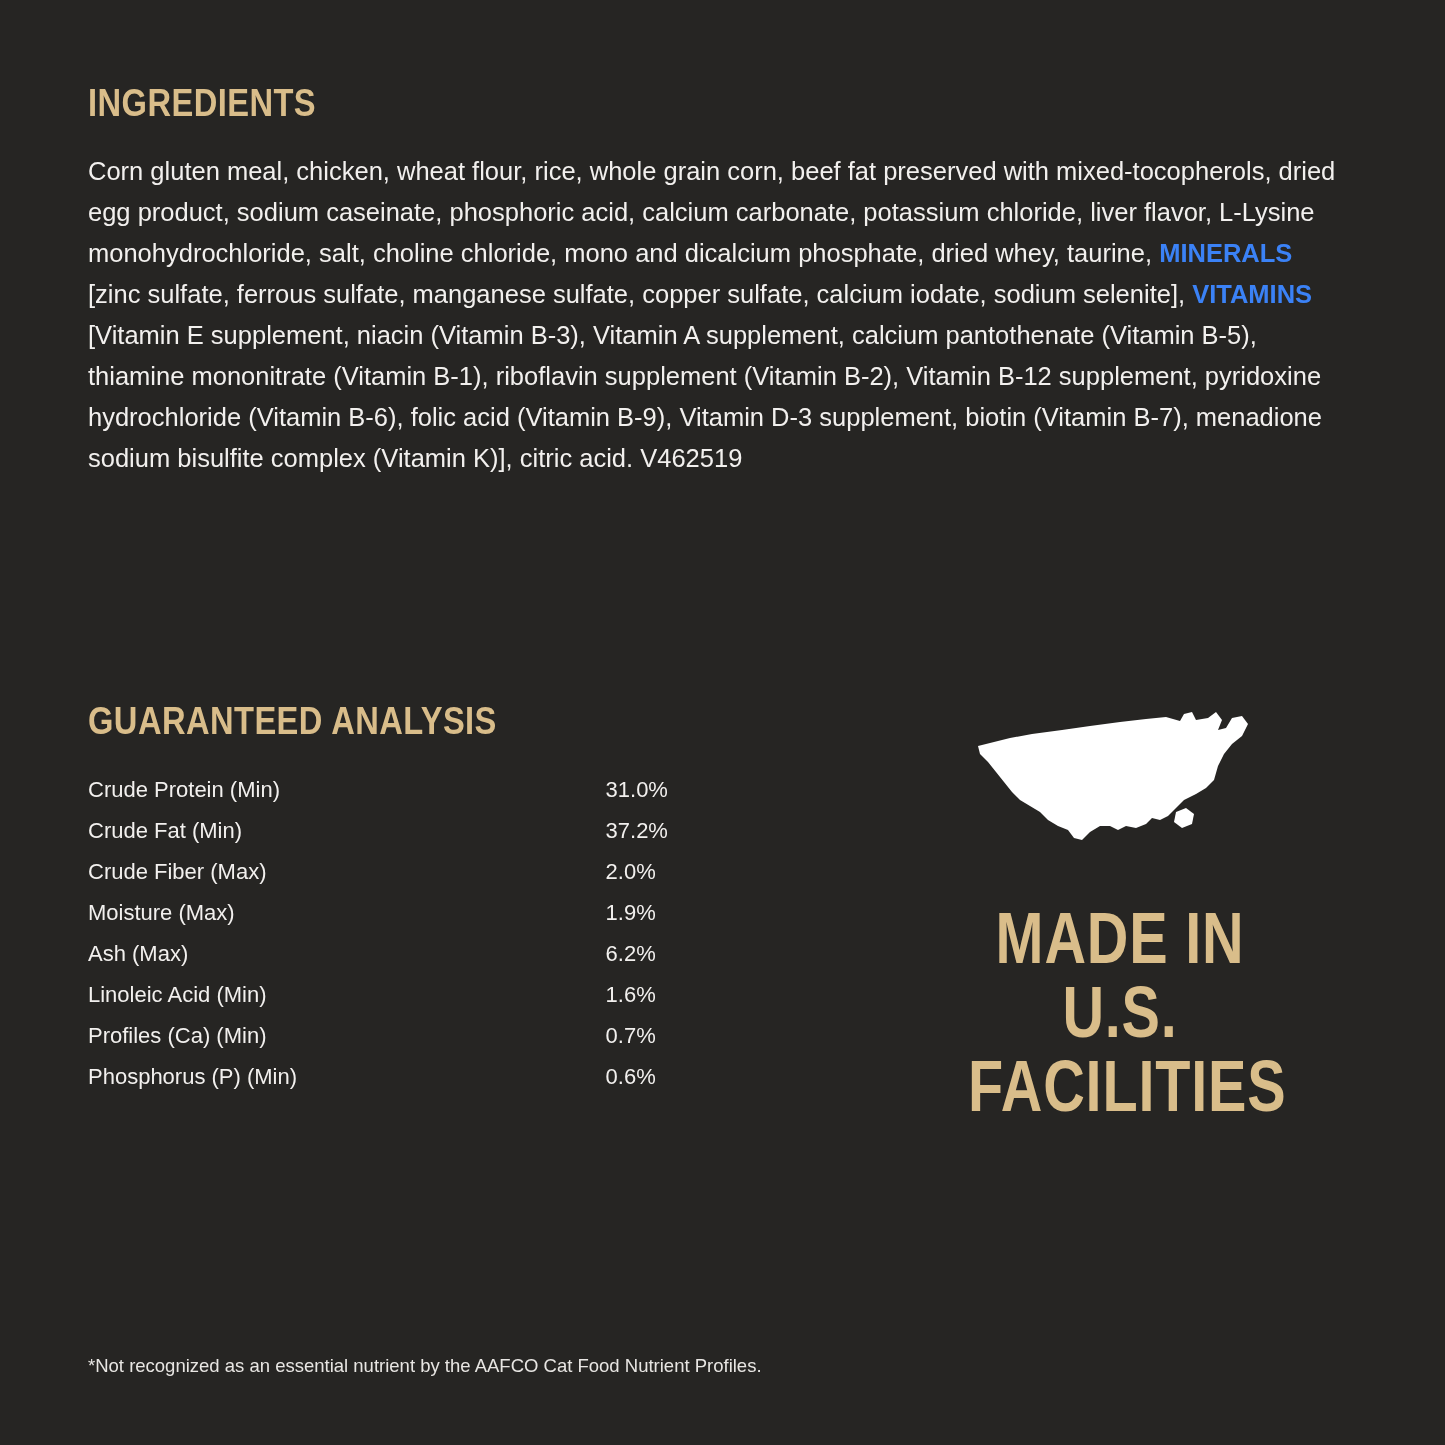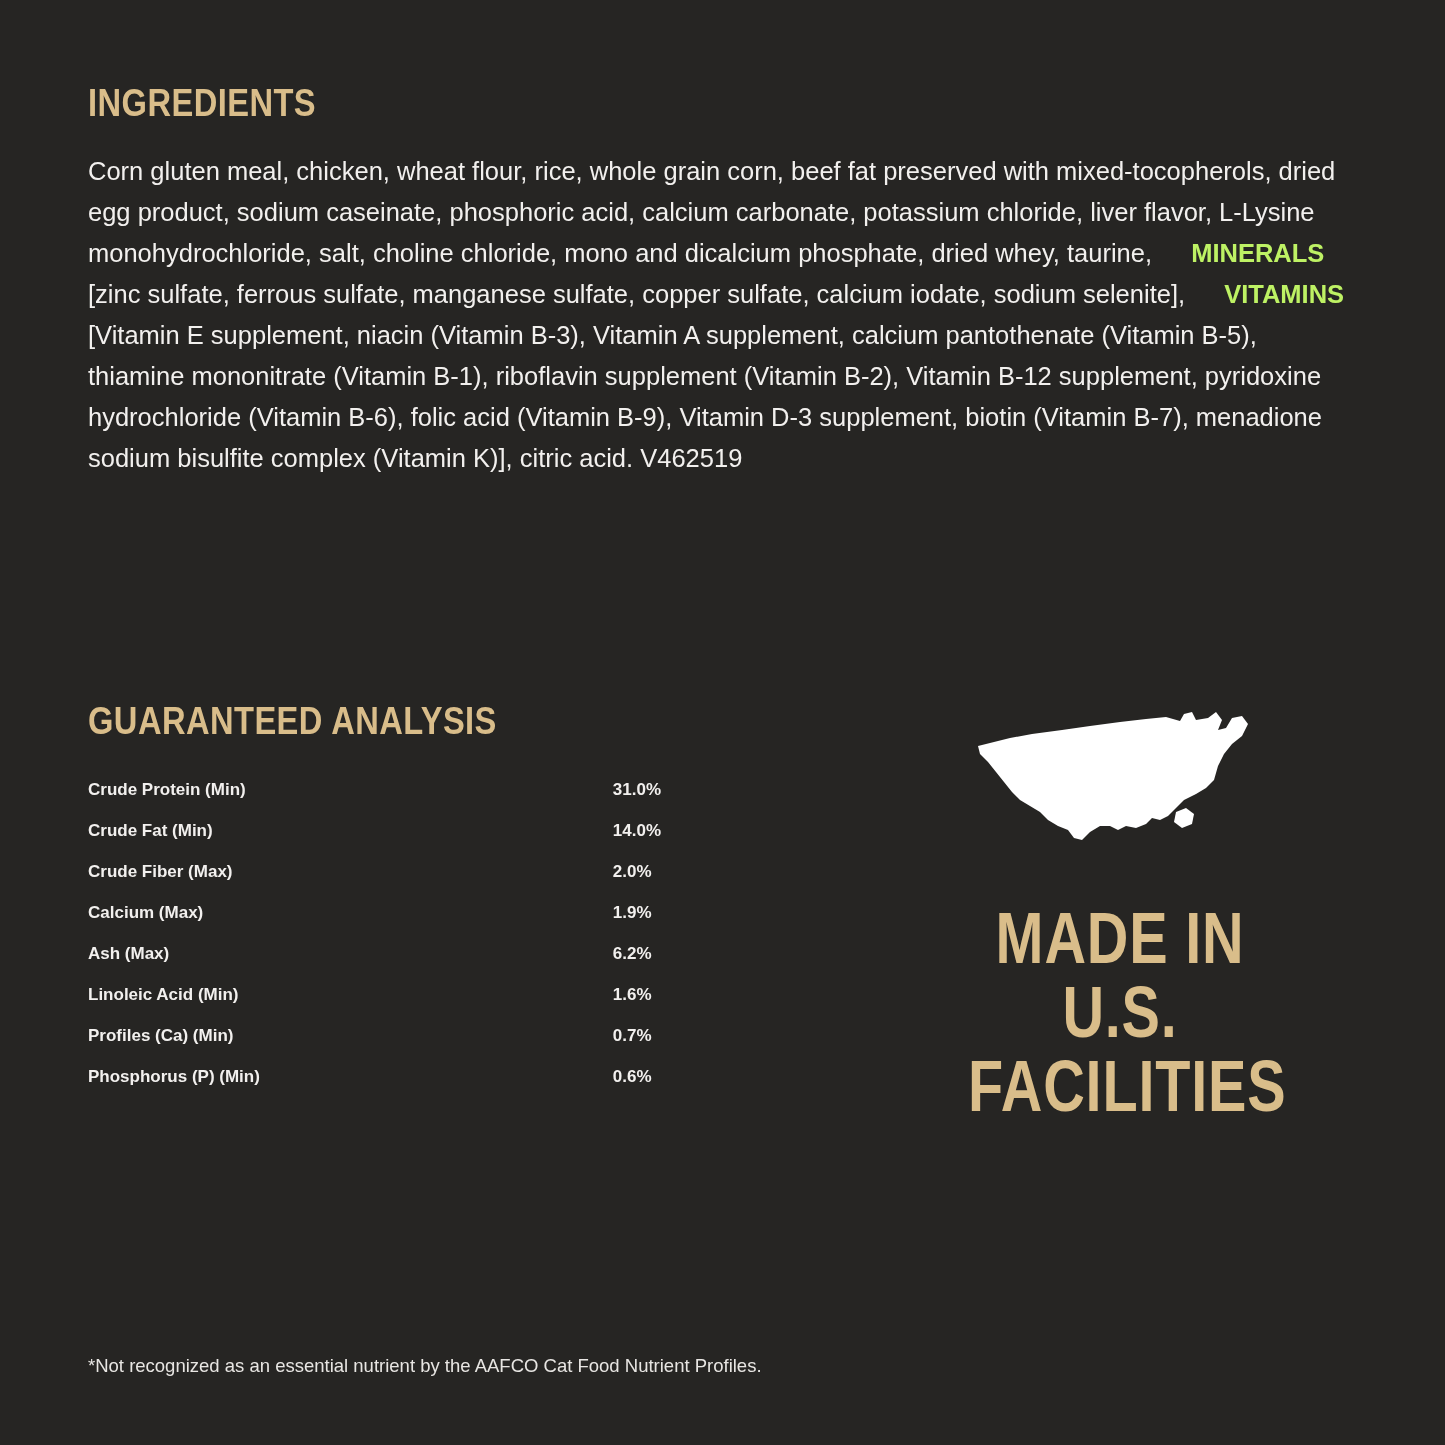--- a/index.html
+++ b/index.html
@@ -38,40 +38,39 @@
   #ingredients-text {
     margin-top: 26px;
     color: #f2f0ee;
     font-size: 25.5px;
     line-height: 41px;
     text-align: left;
     font-weight: 300;
   }
   #ingredients-text b {
     font-weight: bold;
-    color: #bef264;
-    margin-left: 32px;
+    color: #3b82f6;
   }
   #ga-block {
     position: absolute;
     left: 88px;
     top: 700px;
     width: 690px;
   }
   #ga-table {
     margin-top: 26px;
     width: 672px;
     border-collapse: collapse;
   }
   #ga-table td {
     color: #f2f0ee;
-    font-size: 17px;
+    font-size: 22px;
     line-height: 41px;
     padding: 0;
-    font-weight: 700;
+    font-weight: 400;
     white-space: nowrap;
   }
   #ga-table td.val {
     text-align: left;
   }
   #usa-block {
     position: absolute;
     left: 930px;
     top: 708px;
     width: 380px;
@@ -116,28 +115,28 @@
   <div id="ga-block">
     <div class="section-heading">GUARANTEED ANALYSIS</div>
     <table id="ga-table">
       <tbody>
         <tr>
           <td class="lbl">Crude Protein (Min)</td>
           <td class="val">31.0%</td>
         </tr>
         <tr>
           <td class="lbl">Crude Fat (Min)</td>
-          <td class="val">14.0%</td>
+          <td class="val">37.2%</td>
         </tr>
         <tr>
           <td class="lbl">Crude Fiber (Max)</td>
           <td class="val">2.0%</td>
         </tr>
         <tr>
-          <td class="lbl">Calcium (Max)</td>
+          <td class="lbl">Moisture (Max)</td>
           <td class="val">1.9%</td>
         </tr>
         <tr>
           <td class="lbl">Ash (Max)</td>
           <td class="val">6.2%</td>
         </tr>
         <tr>
           <td class="lbl">Linoleic Acid (Min)</td>
           <td class="val">1.6%</td>
         </tr>

